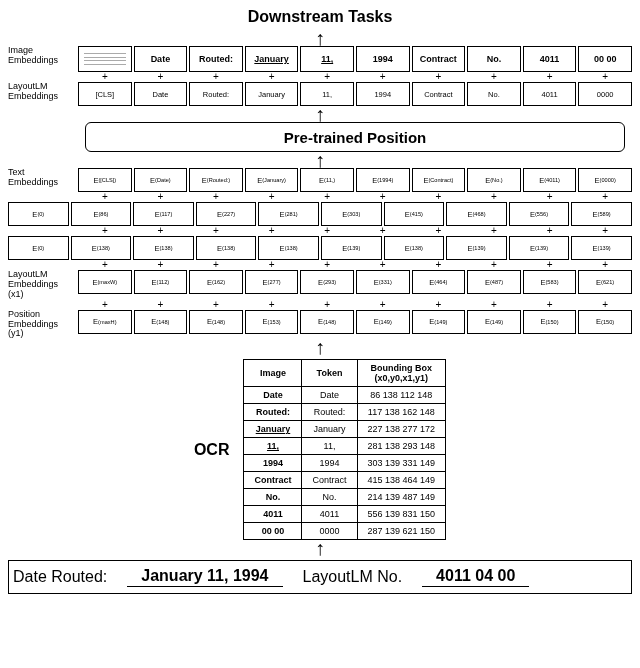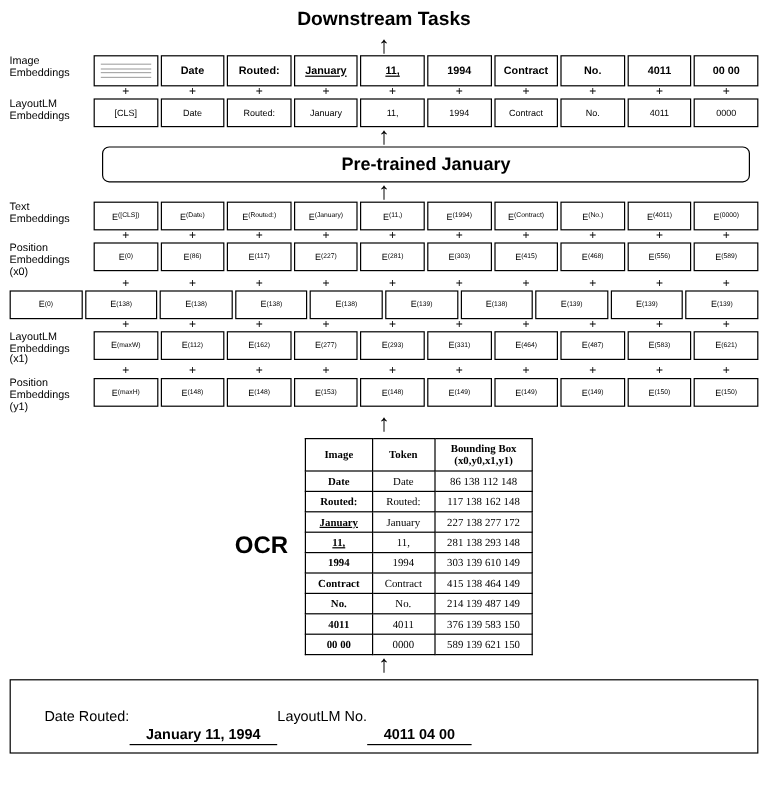--- a/index.html
+++ b/index.html
@@ -40,41 +40,41 @@
     width: 540px;
     margin-left: 70px;
     height: 30px;
     display: flex;
     align-items: center;
     justify-content: center;
     font-weight: bold;
     font-size: 15px;
   }
   .ocr-section { display: flex; align-items: center; gap: 14px; margin-top: 4px; }
-  .ocr-label { font-weight: bold; font-size: 20px; }
+  .ocr-label { font-weight: bold; font-size: 16px; }
   table.ocr-table { border-collapse: collapse; }
   table.ocr-table th, table.ocr-table td {
     border: 1px solid #000;
     padding: 3px 10px;
     font-size: 9px;
     text-align: center;
-    font-family: Liberation Serif, serif;
   }
   table.ocr-table th { font-weight: bold; }
   .ocr-img { font-weight: bold; }
   .bottom-bar {
     border: 1px solid #000;
     width: 624px;
     margin-top: 4px;
-    padding: 6px 28px;
+    padding: 6px 4px;
     display: flex;
     align-items: center;
-    font-size: 12px;
-  }
-  .uline { border-bottom: 1px solid #000; padding: 0 14px 1px 14px; font-weight: bold; margin-top: 32px; }
+    gap: 20px;
+    font-size: 16px;
+  }
+  .uline { border-bottom: 1px solid #000; padding: 0 14px 1px 14px; font-weight: bold; }
   .doc-thumb {
     width: 46px; height: 18px;
     display: flex; flex-direction: column; justify-content: space-evenly;
   }
   .doc-thumb div { height: 1px; background: #aaa; margin: 0 2px; }
   sub { font-size: 0.75em; }
 </style>
 </head>
 <body>
 
@@ -131,21 +131,21 @@
         <div class="cell">11,</div>
         <div class="cell">1994</div>
         <div class="cell">Contract</div>
         <div class="cell">No.</div>
         <div class="cell">4011</div>
         <div class="cell">0000</div>
       </div>
   </div>
 
   <div class="arrow">↑</div>
-  <div class="layoutlm-bar">Pre-trained January</div>
+  <div class="layoutlm-bar">Pre-trained Position</div>
   <div class="arrow">↑</div>
 
   <div class="emb-block">
     <div class="emb-label">Text Embeddings</div>
     <div class="emb-row" id="row-text">
         <div class="cell">E<sub>([CLS])</sub></div>
         <div class="cell">E<sub>(Date)</sub></div>
         <div class="cell">E<sub>(Routed:)</sub></div>
         <div class="cell">E<sub>(January)</sub></div>
         <div class="cell">E<sub>(11,)</sub></div>
@@ -166,21 +166,20 @@
         <div class="p">+</div>
         <div class="p">+</div>
         <div class="p">+</div>
         <div class="p">+</div>
         <div class="p">+</div>
         <div class="p">+</div>
       </div>
     </div>
 
   <div class="emb-block">
-    <div class="emb-label">Position Embeddings (x0)</div>
     <div class="emb-row" id="row-x0">
         <div class="cell">E<sub>(0)</sub></div>
         <div class="cell">E<sub>(86)</sub></div>
         <div class="cell">E<sub>(117)</sub></div>
         <div class="cell">E<sub>(227)</sub></div>
         <div class="cell">E<sub>(281)</sub></div>
         <div class="cell">E<sub>(303)</sub></div>
         <div class="cell">E<sub>(415)</sub></div>
         <div class="cell">E<sub>(468)</sub></div>
         <div class="cell">E<sub>(556)</sub></div>
@@ -309,41 +308,41 @@
             <td>227 138 277 172</td>
           </tr>
           <tr>
             <td class="ocr-img" style="text-decoration: underline;">11,</td>
             <td>11,</td>
             <td>281 138 293 148</td>
           </tr>
           <tr>
             <td class="ocr-img">1994</td>
             <td>1994</td>
-            <td>303 139 610 149</td>
+            <td>303 139 331 149</td>
           </tr>
           <tr>
             <td class="ocr-img">Contract</td>
             <td>Contract</td>
             <td>415 138 464 149</td>
           </tr>
           <tr>
             <td class="ocr-img">No.</td>
             <td>No.</td>
             <td>214 139 487 149</td>
           </tr>
           <tr>
             <td class="ocr-img">4011</td>
             <td>4011</td>
-            <td>376 139 583 150</td>
+            <td>556 139 831 150</td>
           </tr>
           <tr>
             <td class="ocr-img">00 00</td>
             <td>0000</td>
-            <td>589 139 621 150</td>
+            <td>287 139 621 150</td>
           </tr>
         </tbody>
     </table>
   </div>
 
   <div class="arrow">↑</div>
 
   <div class="bottom-bar">
     <span>Date Routed:</span>
     <span class="uline">January 11, 1994</span>

